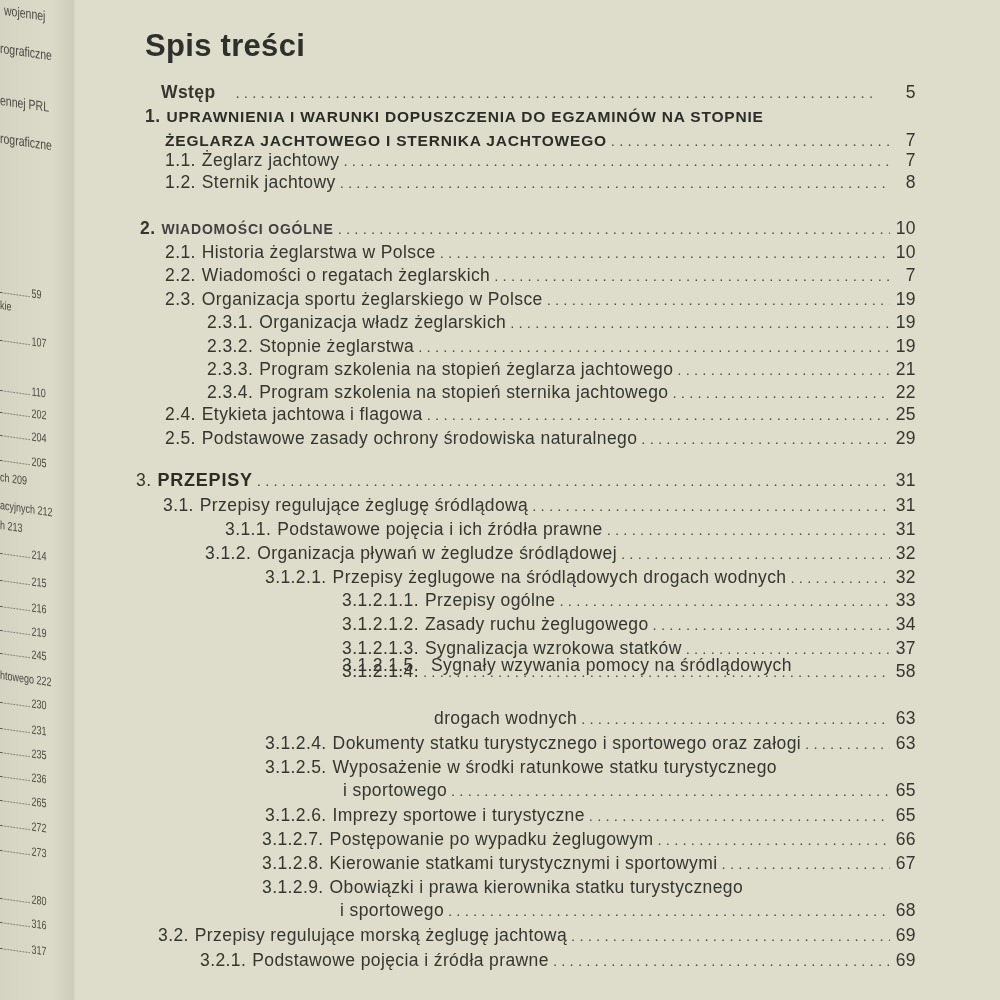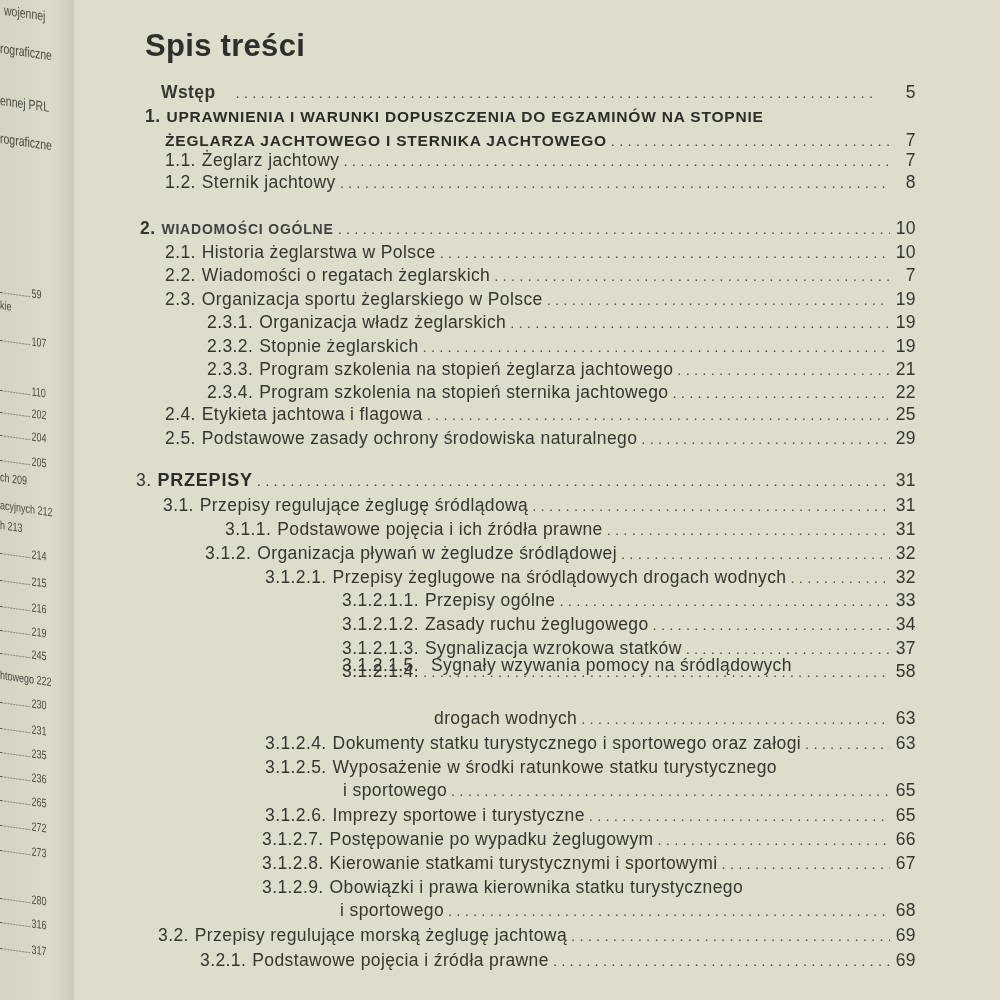--- a/index.html
+++ b/index.html
@@ -151,21 +151,21 @@
       <span class="page">19</span>
     </div>
     <div class="row" style="top: 312px; left: 207px;">
       <span class="num">2.3.1.</span>
       <span class="txt">Organizacja władz żeglarskich</span>
       <span class="dots"></span>
       <span class="page">19</span>
     </div>
     <div class="row" style="top: 336px; left: 207px;">
       <span class="num">2.3.2.</span>
-      <span class="txt">Stopnie  żeglarskich</span>
+      <span class="txt">Stopnie  żeglarstwa</span>
       <span class="dots"></span>
       <span class="page">19</span>
     </div>
     <div class="row" style="top: 359px; left: 207px;">
       <span class="num">2.3.3.</span>
       <span class="txt">Program szkolenia na stopień żeglarza jachtowego</span>
       <span class="dots"></span>
       <span class="page">21</span>
     </div>
     <div class="row" style="top: 382px; left: 207px;">

